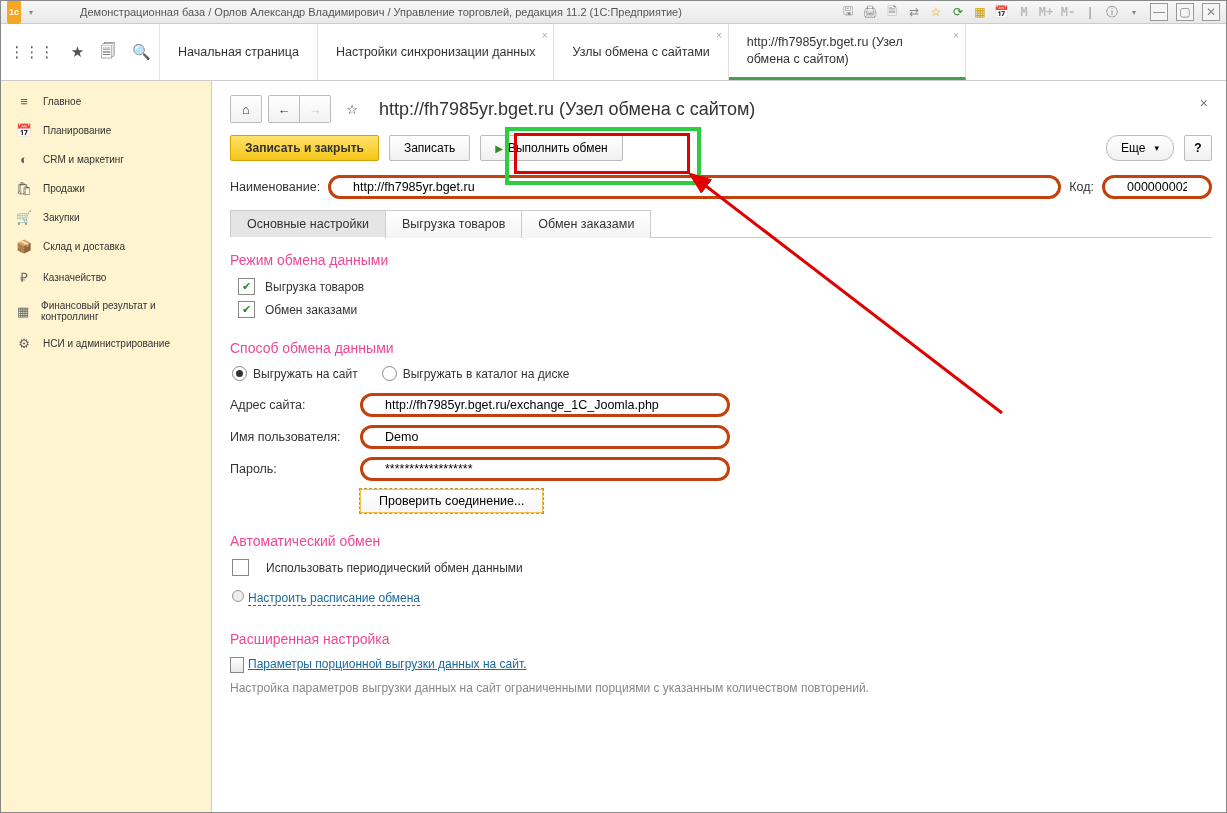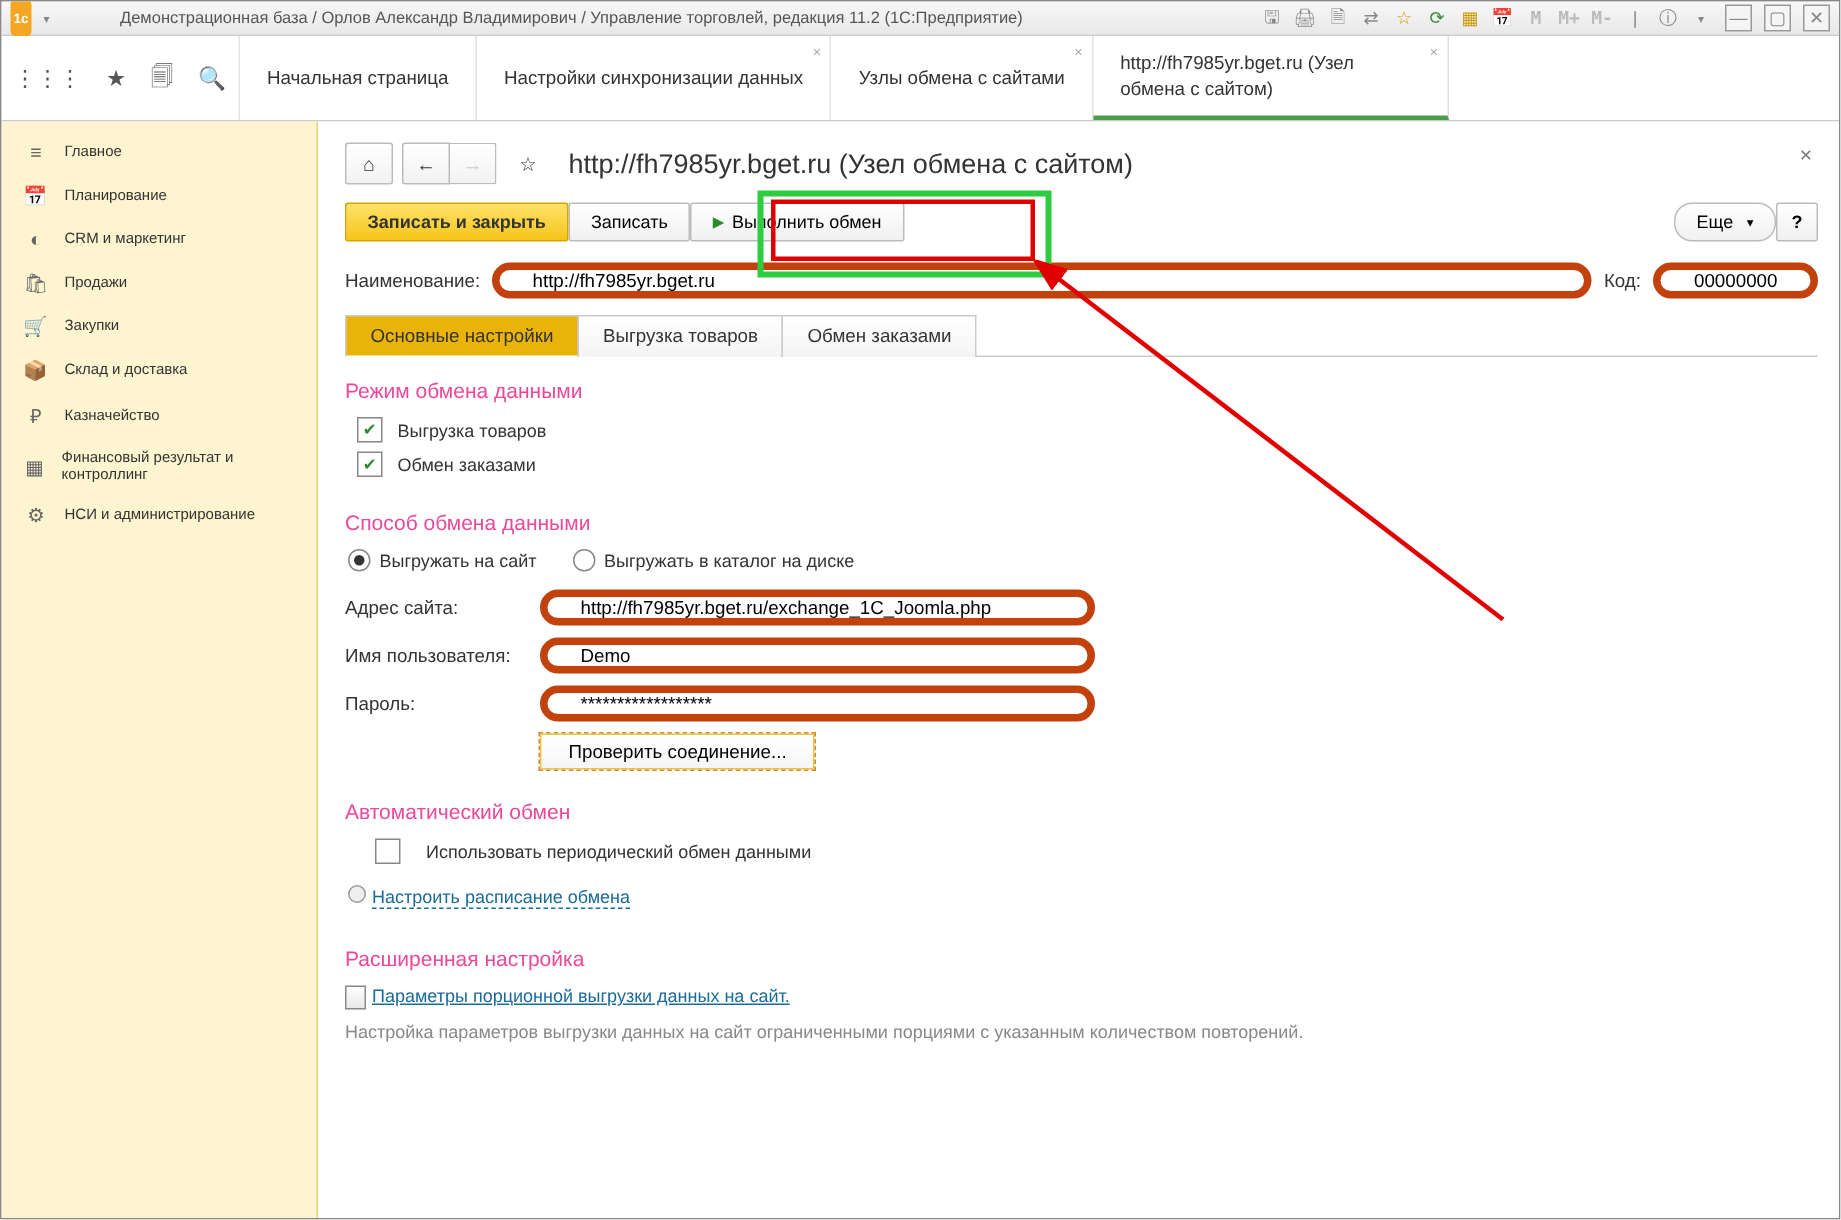--- a/index.html
+++ b/index.html
@@ -31,39 +31,39 @@
 .content{flex:1;background:#fff;padding:14px 14px 14px 18px;position:relative;overflow:auto;}
 .page-head{display:flex;align-items:center;gap:6px;margin-bottom:12px;}
 .icon-btn{width:30px;height:26px;border:1px solid #bbb;background:linear-gradient(#fff,#f2f2f2);display:inline-flex;align-items:center;justify-content:center;font-size:13px;cursor:pointer;border-radius:2px;}
 .icon-grp{display:flex;}
 .icon-grp .icon-btn{border-radius:0;}
 .icon-grp .icon-btn:first-child{border-radius:2px 0 0 2px;}
 .icon-grp .icon-btn:last-child{border-radius:0 2px 2px 0;border-left:none;}
 .page-title{font-size:18px;color:#333;margin-left:6px;}
 .page-close{position:absolute;top:14px;right:18px;font-size:14px;color:#777;cursor:pointer;}
 
-.toolbar{display:flex;align-items:center;margin-bottom:14px;}
+.toolbar{display:flex;align-items:center;gap:10px;margin-bottom:14px;}
 .btn{height:26px;padding:0 14px;border:1px solid #bbb;background:linear-gradient(#fff,#f0f0f0);border-radius:2px;cursor:pointer;font-size:12px;display:inline-flex;align-items:center;gap:5px;}
 .btn-primary{background:linear-gradient(#ffe26a,#f5c518);border-color:#d6a400;font-weight:bold;color:#333;}
 .btn-more{margin-left:auto;border-radius:12px;}
 .btn-help{width:28px;padding:0;justify-content:center;font-weight:bold;}
 .play{color:#2a8a2a;font-size:10px;}
 
 .highlight-green{position:absolute;border:4px solid #2ecc40;pointer-events:none;}
 .highlight-red{position:absolute;border:3px solid #e00000;pointer-events:none;}
 .arrow{position:absolute;pointer-events:none;}
 
 .form-row{display:flex;align-items:center;margin-bottom:10px;gap:8px;}
 .form-label{font-size:12.5px;color:#333;}
-.form-input{height:24px;border:5px solid #c2410c;border-radius:12px;padding:0 22px;font-size:12.5px;box-sizing:border-box;}
+.form-input{height:24px;border:3px solid #c2410c;border-radius:12px;padding:0 22px;font-size:12.5px;box-sizing:border-box;}
 .form-input.long{flex:1;}
 
 .form-tabs{display:flex;border-bottom:1px solid #ccc;margin-bottom:14px;}
 .form-tab{padding:6px 16px;border:1px solid #ccc;border-bottom:none;margin-right:-1px;cursor:pointer;background:linear-gradient(#fff,#f4f4f4);font-size:12.5px;position:relative;top:1px;}
-.form-tab.active{background:#eab308;border-bottom:1px solid #fff;padding-left:16px;}
+.form-tab.active{background:#e5e5e5;border-bottom:1px solid #fff;padding-left:16px;}
 
 .section-title{color:#ec4899;font-size:14px;margin:10px 0 10px 0;}
 .check-row{display:flex;align-items:center;gap:10px;margin:6px 0 6px 8px;}
 .chk{width:15px;height:15px;border:1px solid #888;background:#fff;display:inline-flex;align-items:center;justify-content:center;font-size:11px;color:#2a8a2a;cursor:pointer;}
 .radio-row{display:flex;gap:24px;margin:6px 0 12px 2px;}
 .radio-opt{display:flex;align-items:center;gap:6px;cursor:pointer;}
 .radio{width:13px;height:13px;border:1px solid #888;border-radius:50%;display:inline-flex;align-items:center;justify-content:center;}
 .radio.sel::after{content:"";width:7px;height:7px;background:#333;border-radius:50%;}
 
 .field-grid{display:grid;grid-template-columns:120px 370px;gap:8px 10px;align-items:center;margin-bottom:8px;}
@@ -248,21 +248,21 @@
         <span class="form-label">Адрес сайта:</span>
         <input class="form-input" value="http://fh7985yr.bget.ru/exchange_1C_Joomla.php" style="">
         <span class="form-label">Имя пользователя:</span>
         <input class="form-input" value="Demo" style="">
         <span class="form-label">Пароль:</span>
         <input class="form-input" value="******************" style="">
       </div>
       <button class="check-conn">Проверить соединение...</button>
 
       <div class="section-title" style="margin-top:20px;">Автоматический обмен</div>
-      <div class="check-row" style="margin-left:20px;gap:17px;">
+      <div class="check-row" style="margin-left:2px;gap:17px;">
           <span class="chk" style="color:transparent;">✔</span>
           <span>Использовать периодический обмен данными</span>
         </div>
       <div style="margin:14px 0 0 2px;"><span class="sched-icon"></span><a href="#" class="link">Настроить расписание обмена</a></div>
 
       <div class="section-title" style="margin-top:26px;">Расширенная настройка</div>
       <div><span class="doc-icon"></span><a href="#" class="link-solid">Параметры порционной выгрузки данных на сайт.</a></div>
       <div class="note">Настройка параметров выгрузки данных на сайт ограниченными порциями с указанным количеством повторений.</div>
     </div>
   </div>

